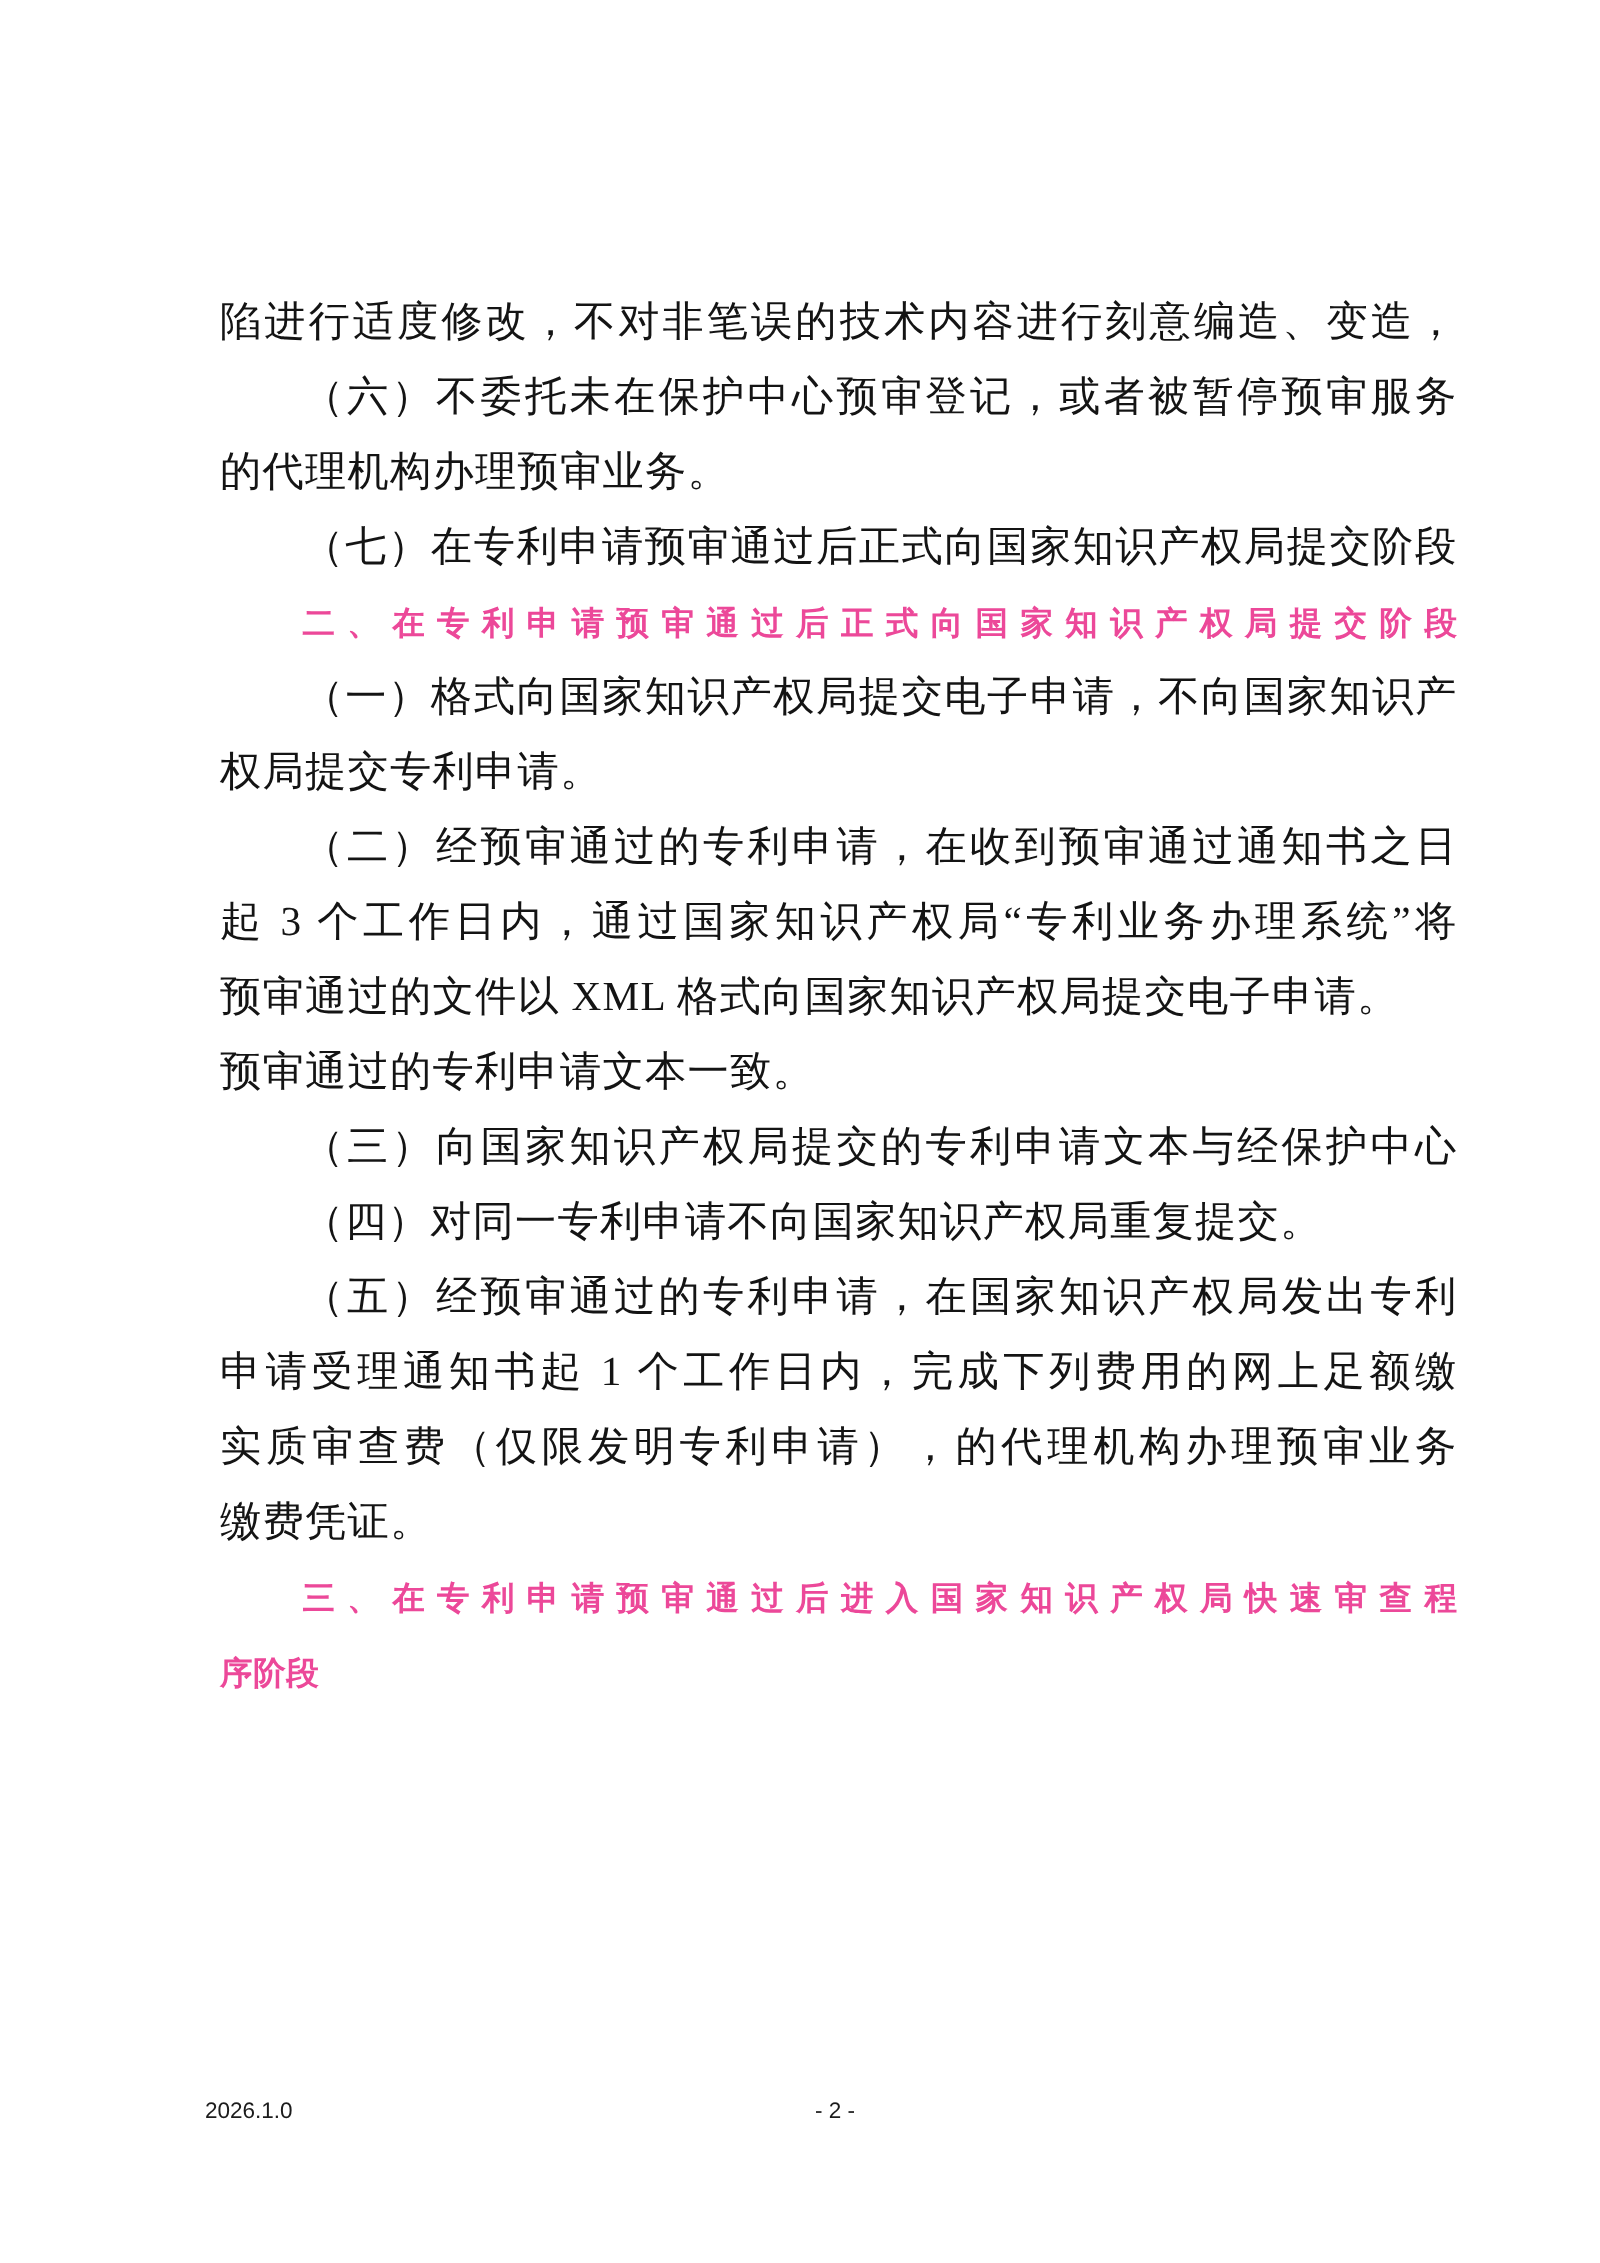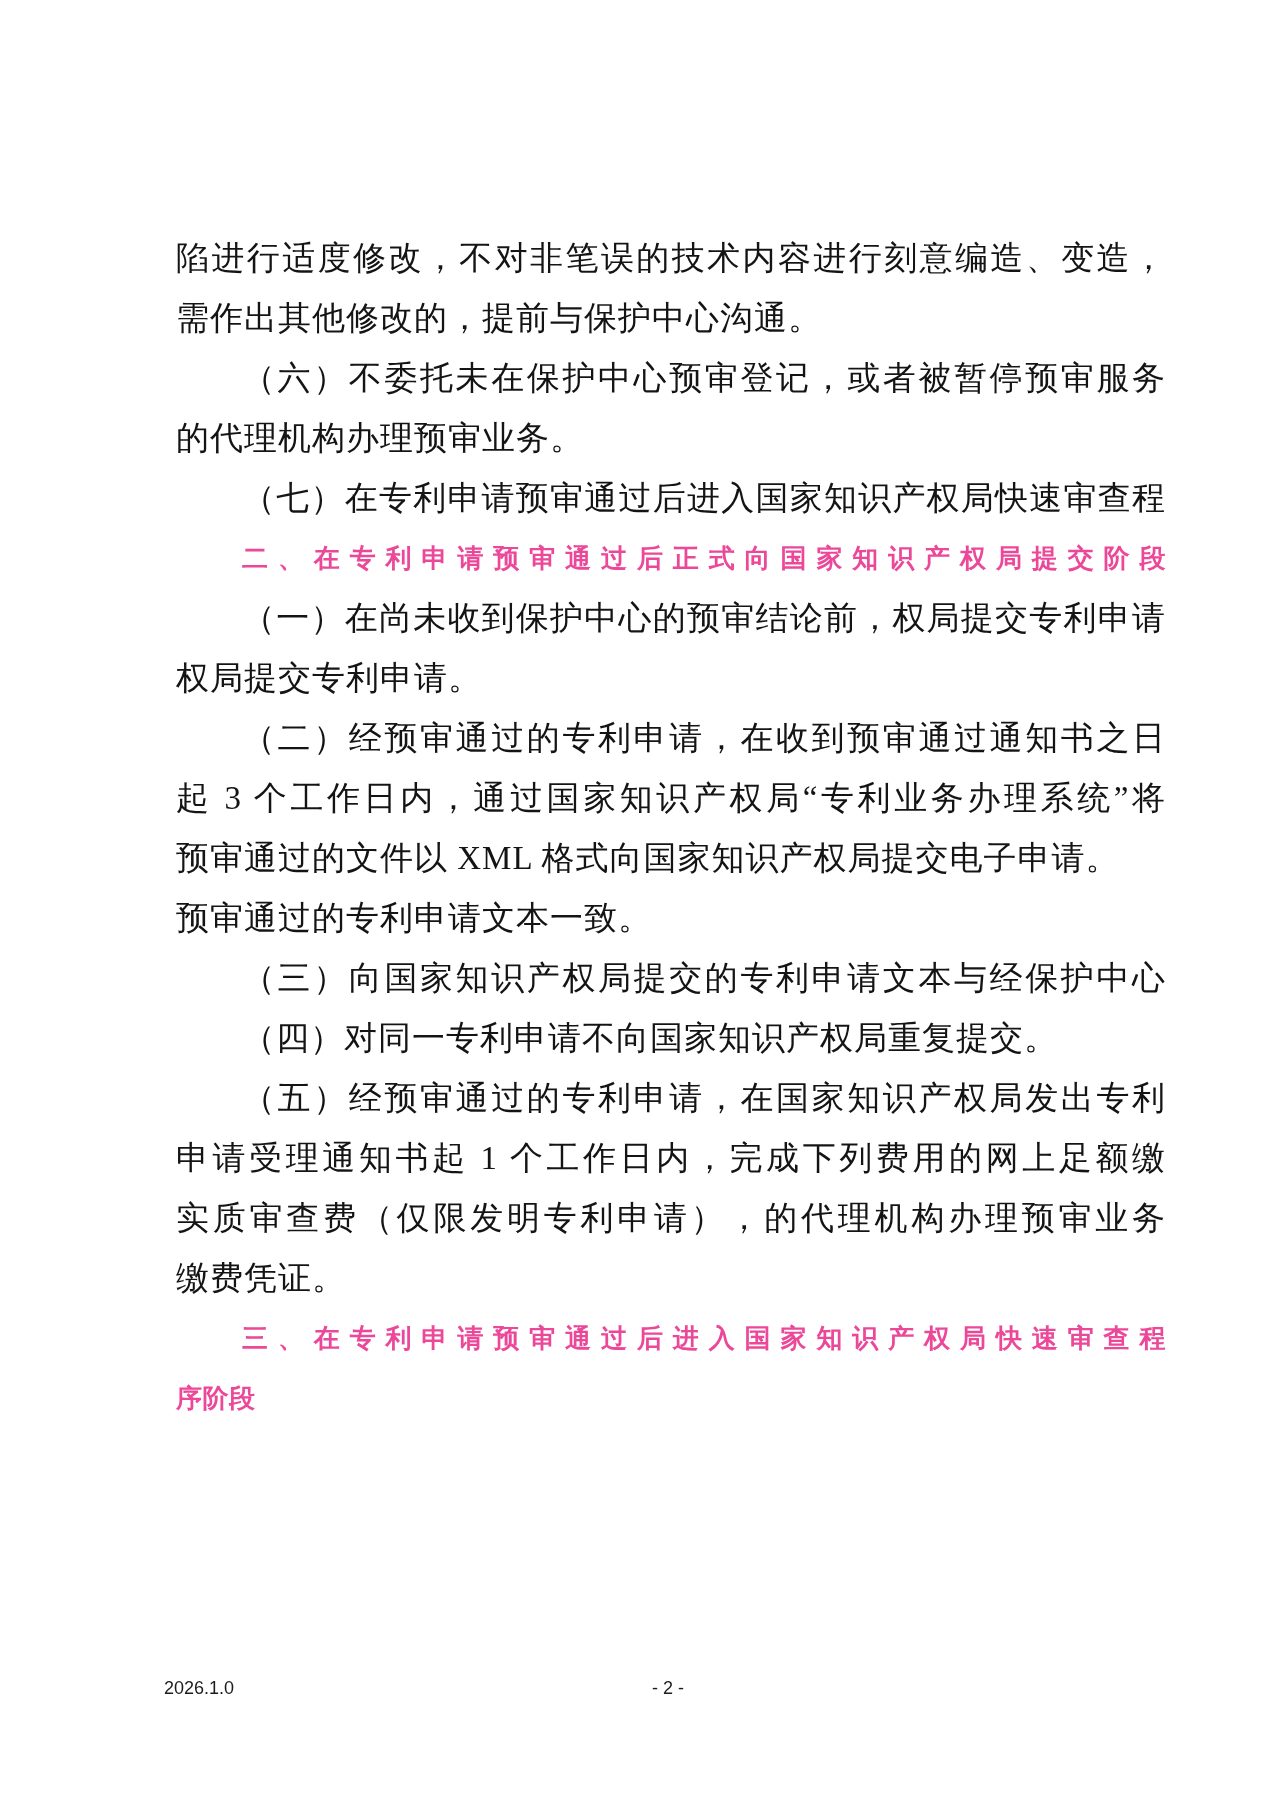--- a/index.html
+++ b/index.html
@@ -68,26 +68,25 @@
     text-align: center;
   }
 </style>
 </head>
 <body>
 
 <div class="page">
 
   <div class="content">
     <div class="line fill">陷进行适度修改，不对非笔误的技术内容进行刻意编造、变造，</div>
-    <div class="line">需作出其他修改的，提前与保护中心沟通。</div>
     <div class="line fill indent">（六）不委托未在保护中心预审登记，或者被暂停预审服务</div>
     <div class="line">的代理机构办理预审业务。</div>
-    <div class="line fill indent">（七）在专利申请预审通过后进入国家知识产权局快速审查程</div>
+    <div class="line fill indent">（七）在专利申请预审通过后正式向国家知识产权局提交阶段</div>
     <div class="line heading fill indent">二、在专利申请预审通过后正式向国家知识产权局提交阶段</div>
-    <div class="line fill indent">（一）在尚未收到保护中心的预审结论前，权局提交专利申请</div>
+    <div class="line fill indent">（一）格式向国家知识产权局提交电子申请，不向国家知识产</div>
     <div class="line">权局提交专利申请。</div>
     <div class="line fill indent">（二）经预审通过的专利申请，在收到预审通过通知书之日</div>
     <div class="line fill">起 3 个工作日内，通过国家知识产权局“专利业务办理系统”将</div>
     <div class="line">预审通过的文件以 XML 格式向国家知识产权局提交电子申请。</div>
     <div class="line">预审通过的专利申请文本一致。</div>
     <div class="line fill indent">（三）向国家知识产权局提交的专利申请文本与经保护中心</div>
     <div class="line indent">（四）对同一专利申请不向国家知识产权局重复提交。</div>
     <div class="line fill indent">（五）经预审通过的专利申请，在国家知识产权局发出专利</div>
     <div class="line fill">申请受理通知书起 1 个工作日内，完成下列费用的网上足额缴</div>
     <div class="line fill">实质审查费（仅限发明专利申请），的代理机构办理预审业务</div>

